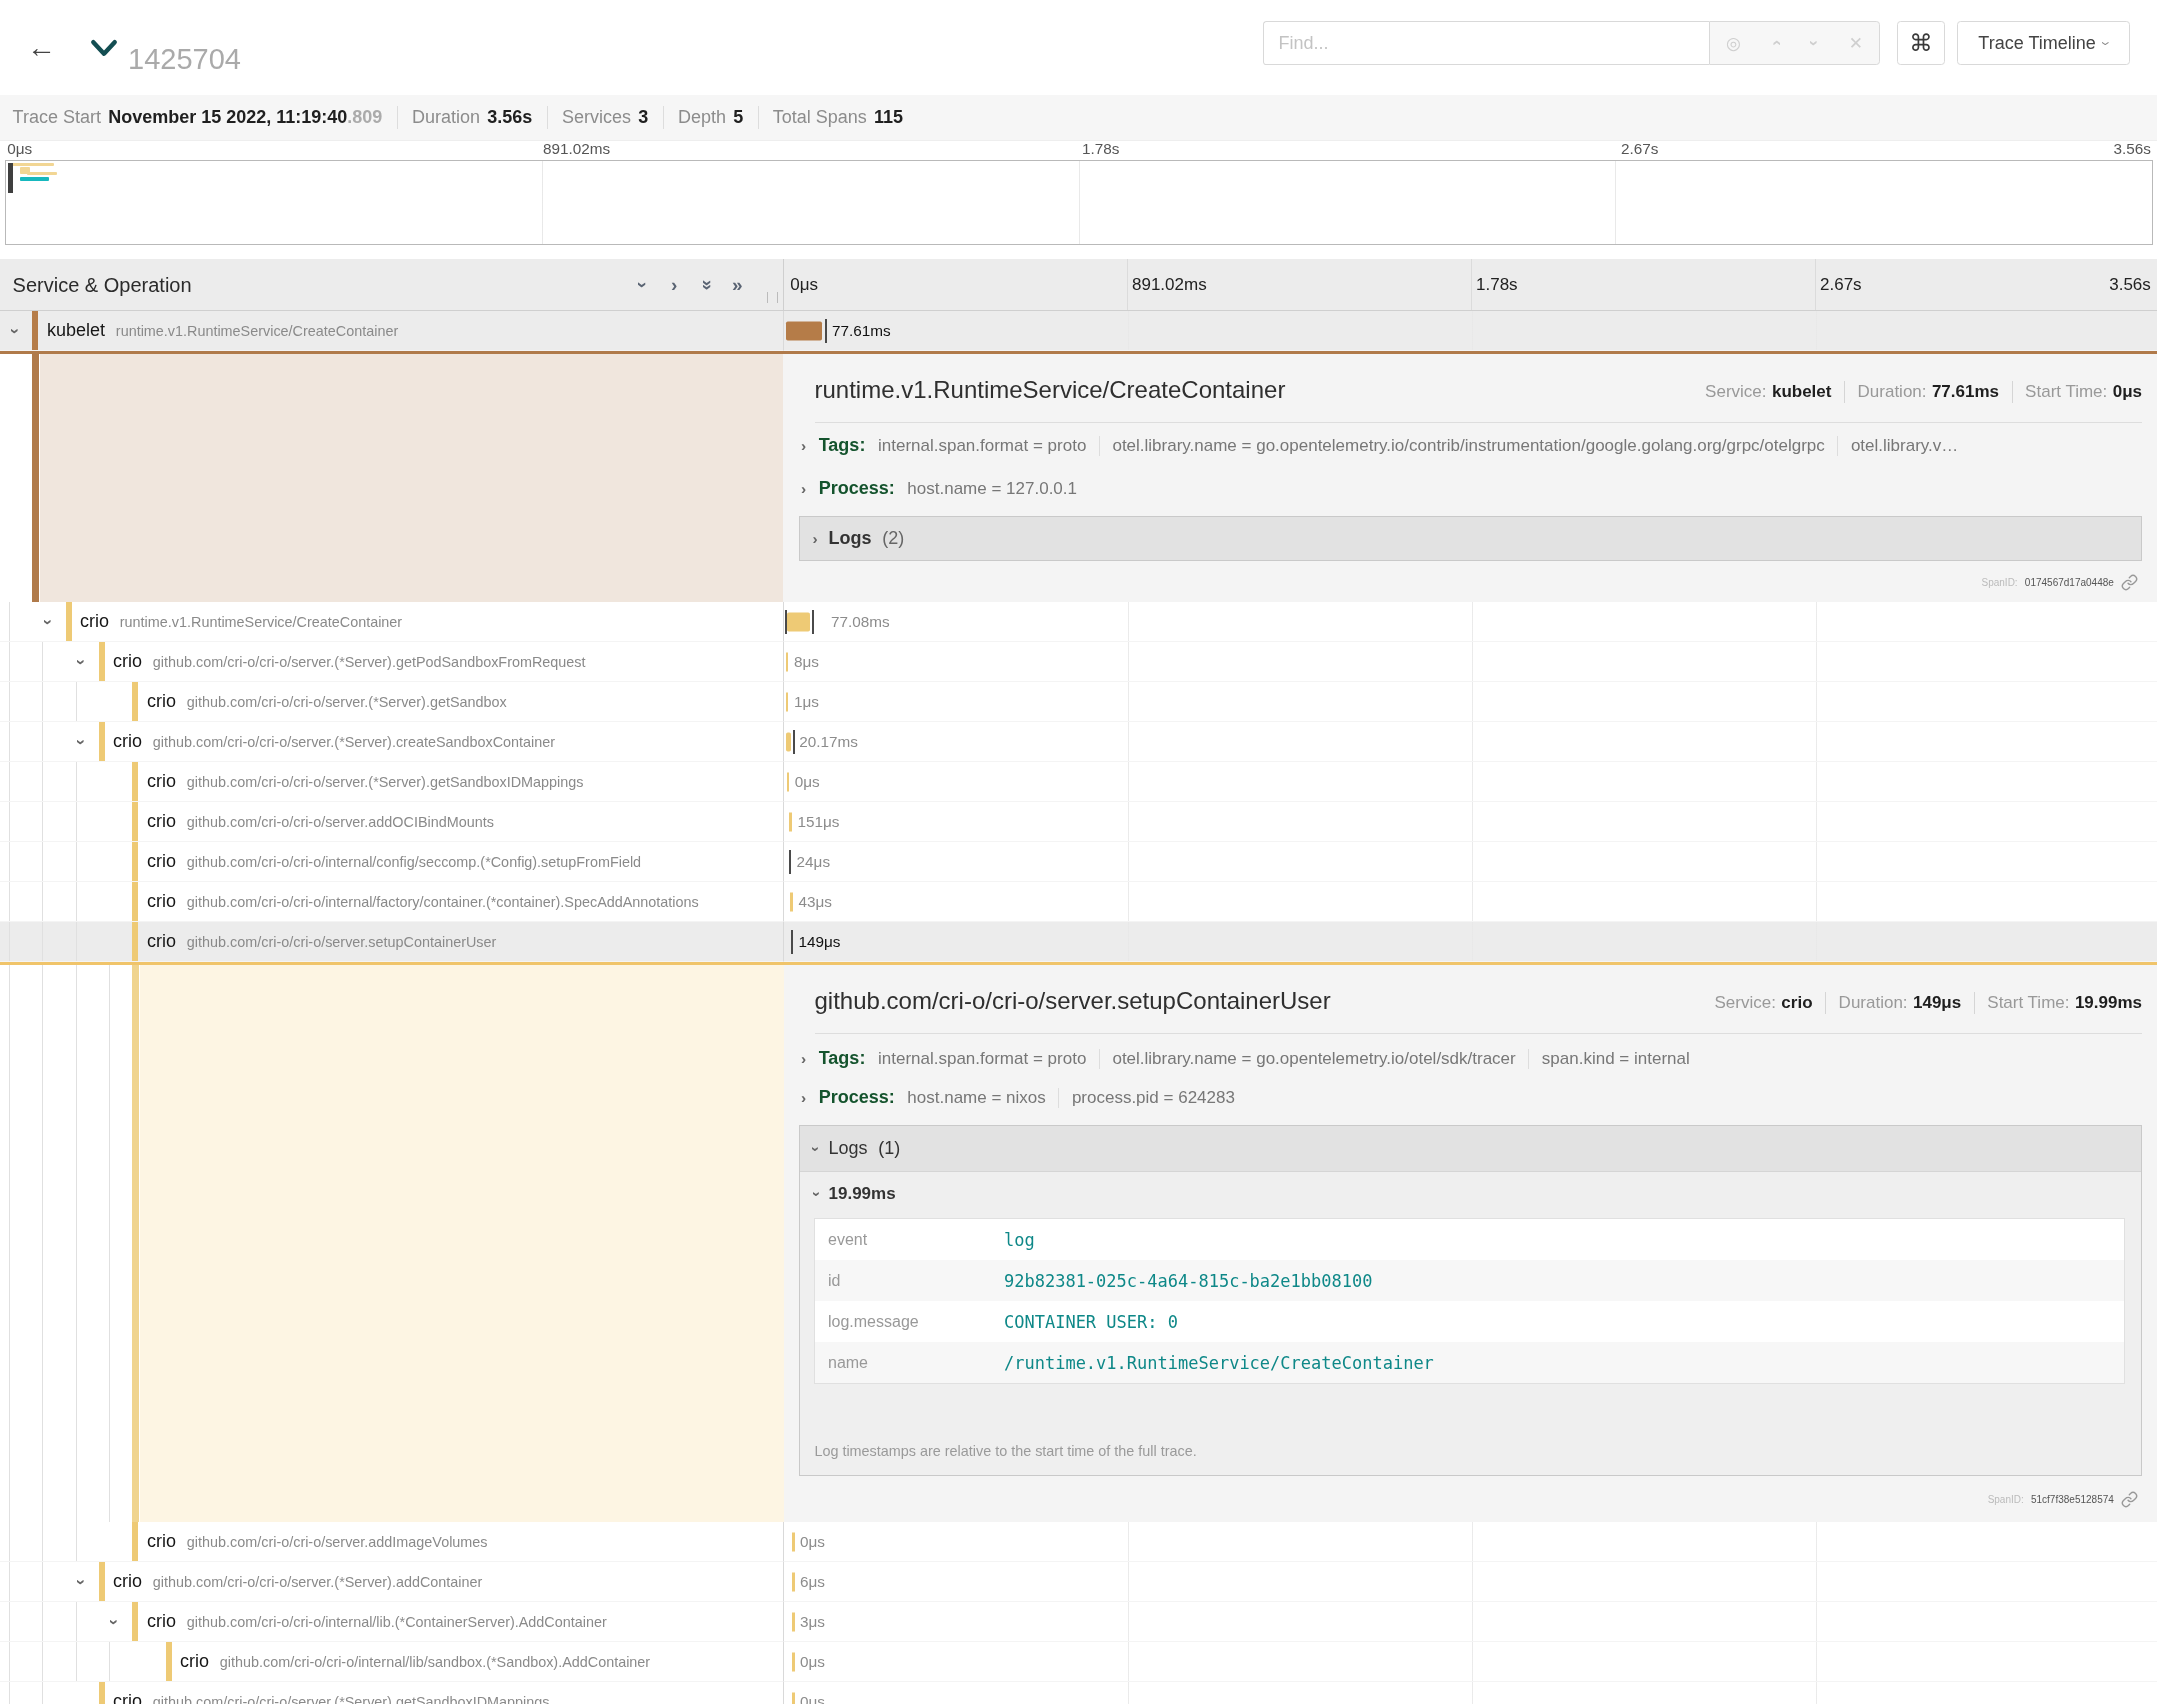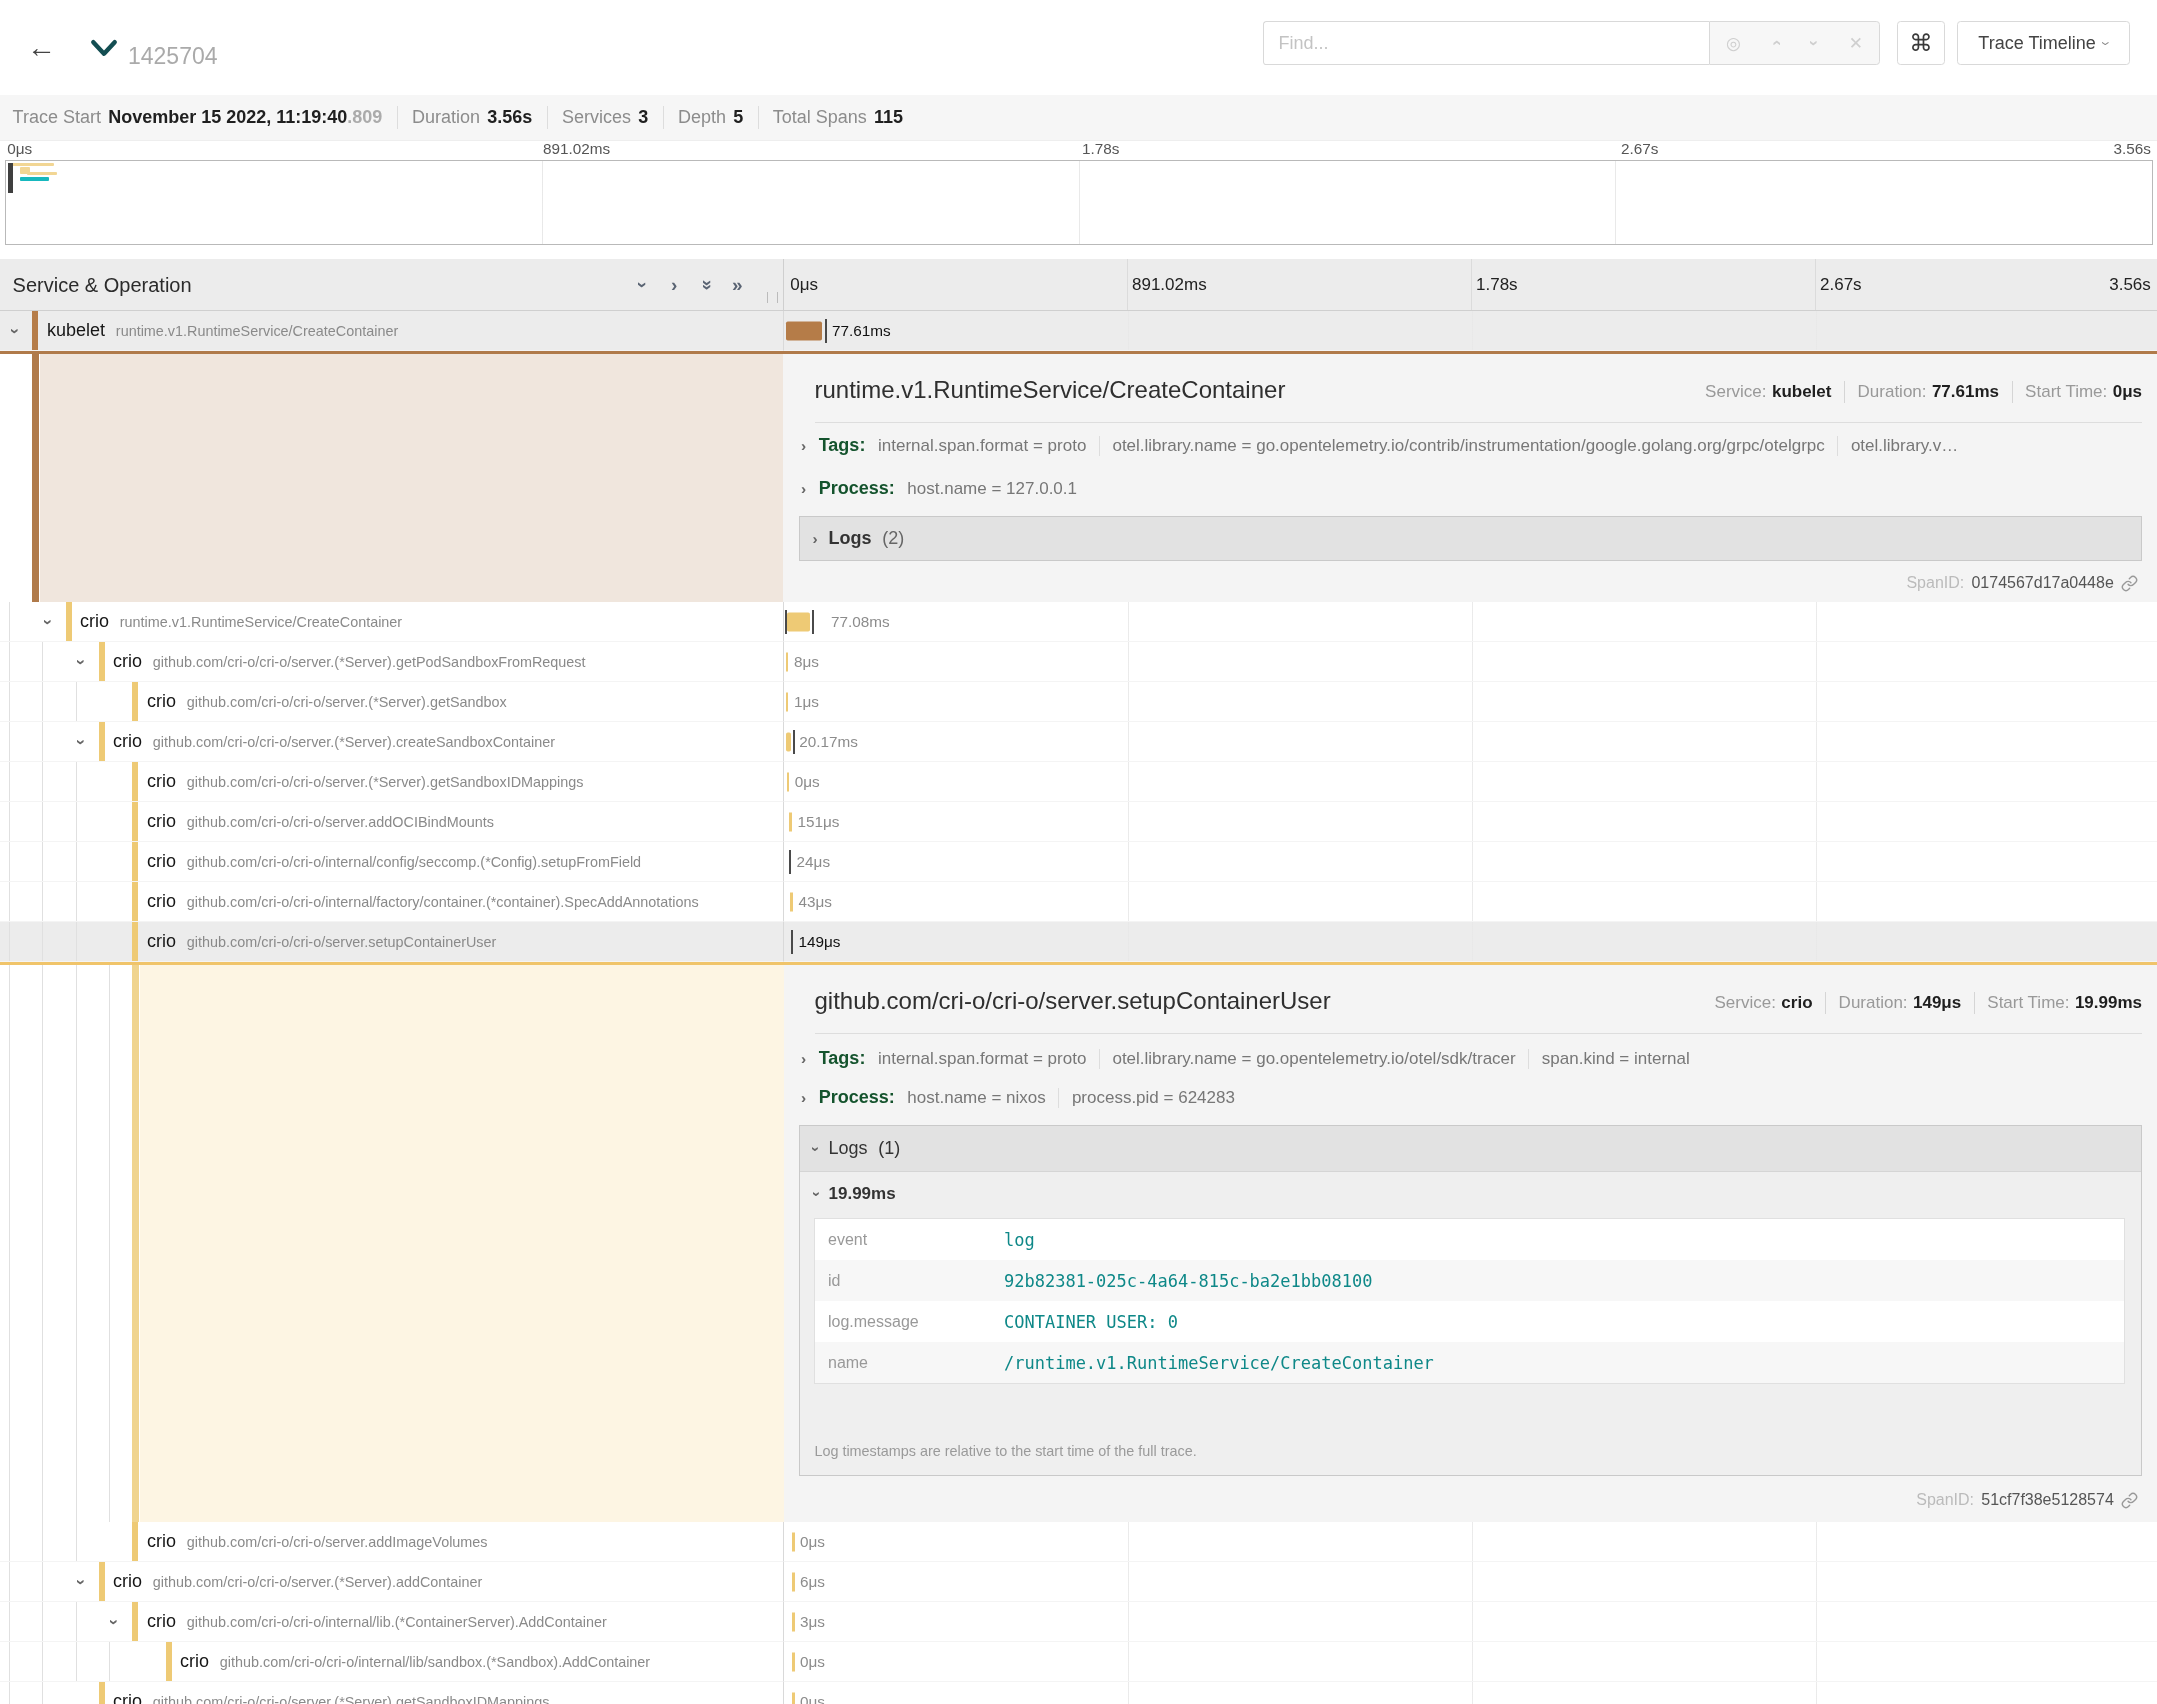--- a/index.html
+++ b/index.html
@@ -7,21 +7,21 @@
        font-family:"Liberation Sans",sans-serif;color:#333;}
   i{font-style:normal;}
 
   
   #topbar{position:absolute;top:0;left:0;right:0;height:95px;background:#fff;border-bottom:0.9px solid #ececec;}
   #back-btn{position:absolute;left:21.6px;top:27px;width:40px;height:40px;font-size:29px;color:#444;
             display:flex;align-items:center;justify-content:center;cursor:pointer;}
   #title-chev{position:absolute;left:88px;top:34px;width:32px;height:27px;cursor:pointer;}
   #trace-title{position:absolute;left:127px;top:7.2px;font-size:25px;font-weight:500;color:#1b5e63;
                text-decoration:underline;white-space:nowrap;cursor:pointer;}
-  #trace-id{position:absolute;left:128px;top:43px;font-size:23px;color:#aaa;}
+  #trace-id{position:absolute;left:128px;top:43px;font-size:29px;color:#aaa;}
   #find-input{position:absolute;left:1263px;top:21px;width:446px;height:44px;box-sizing:border-box;
               border:0.9px solid #d9d9d9;border-right:none;border-radius:3.6px 0 0 3.6px;padding:0 14.4px;
               font-size:18px;font-family:"Liberation Sans",sans-serif;color:#444;background:#fff;outline:none;}
   #find-input::placeholder{color:#c3c3c3;}
   #find-tools{position:absolute;left:1709px;top:21px;width:171px;height:44px;box-sizing:border-box;
               background:#f7f7f7;border:0.9px solid #d9d9d9;border-radius:0 3.6px 3.6px 0;
               display:flex;align-items:center;justify-content:space-around;color:#cfcfcf;font-size:17px;}
   #find-tools .ic{cursor:pointer;}
   #cmd-btn{position:absolute;left:1897px;top:21px;width:48px;height:44px;box-sizing:border-box;border:0.9px solid #d9d9d9;
            border-radius:3.6px;background:#fff;display:flex;align-items:center;justify-content:center;
@@ -107,21 +107,21 @@
         white-space:nowrap;cursor:pointer;max-width:1332px;overflow:hidden;}
   .prow .ac{color:#666;font-size:15.3px;font-weight:700;}
   .prow .k{font-weight:700;color:#14532d;font-size:18px;}
   .prow .sep{width:0.9px;height:20px;background:#ddd;}
   .logsbar{position:absolute;left:16px;right:16px;height:45px;background:#e2e2e2;border:0.9px solid #c9c9c9;
            box-sizing:border-box;display:flex;align-items:center;gap:10.8px;padding-left:12.6px;font-size:18px;cursor:pointer;}
   .logsbar .lb{font-weight:700;color:#333;}
   .logsbar .lc{color:#666;}
   .acaret{color:#666;font-size:15.3px;font-weight:700;display:inline-block;}
   .acaret.open{transform:rotate(90deg);}
-  .spanid{position:absolute;right:20px;display:flex;align-items:center;gap:7.2px;font-size:16px;}
+  .spanid{position:absolute;right:20px;display:flex;align-items:center;gap:7.2px;font-size:10px;}
   .spanid .sl{color:#bbb;}
   .spanid .sv{color:#555;}
   .spanid svg{cursor:pointer;}
 
   
   #logbox{position:absolute;left:16px;right:16px;top:160px;height:351px;border:0.9px solid #c9c9c9;
           box-sizing:border-box;background:#efefef;}
   #logbox .lheader{height:45px;background:#e2e2e2;display:flex;align-items:center;gap:10.8px;padding-left:12.6px;
                    font-size:18px;border-bottom:0.9px solid #d5d5d5;cursor:pointer;}
   #log-entry-head{position:absolute;left:14.4px;top:58px;display:flex;align-items:center;gap:9px;

